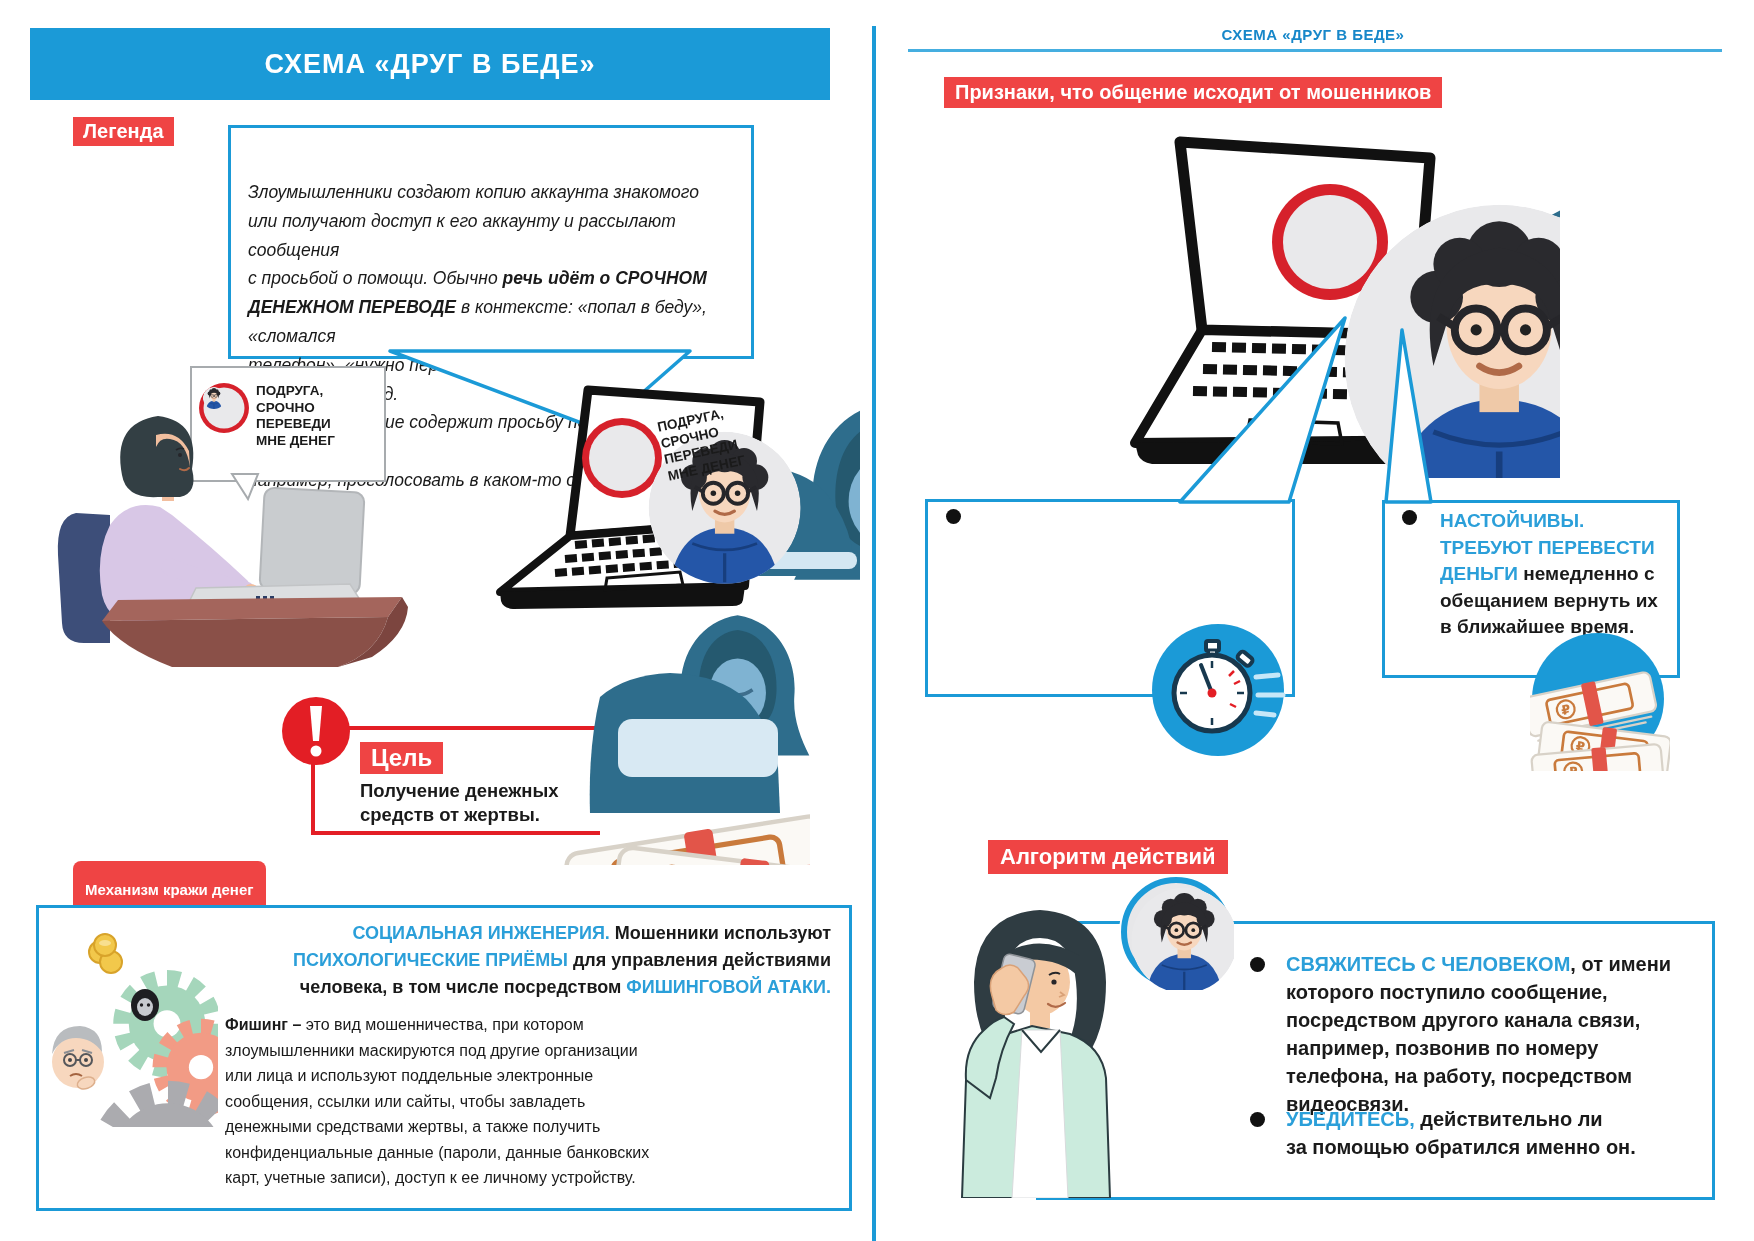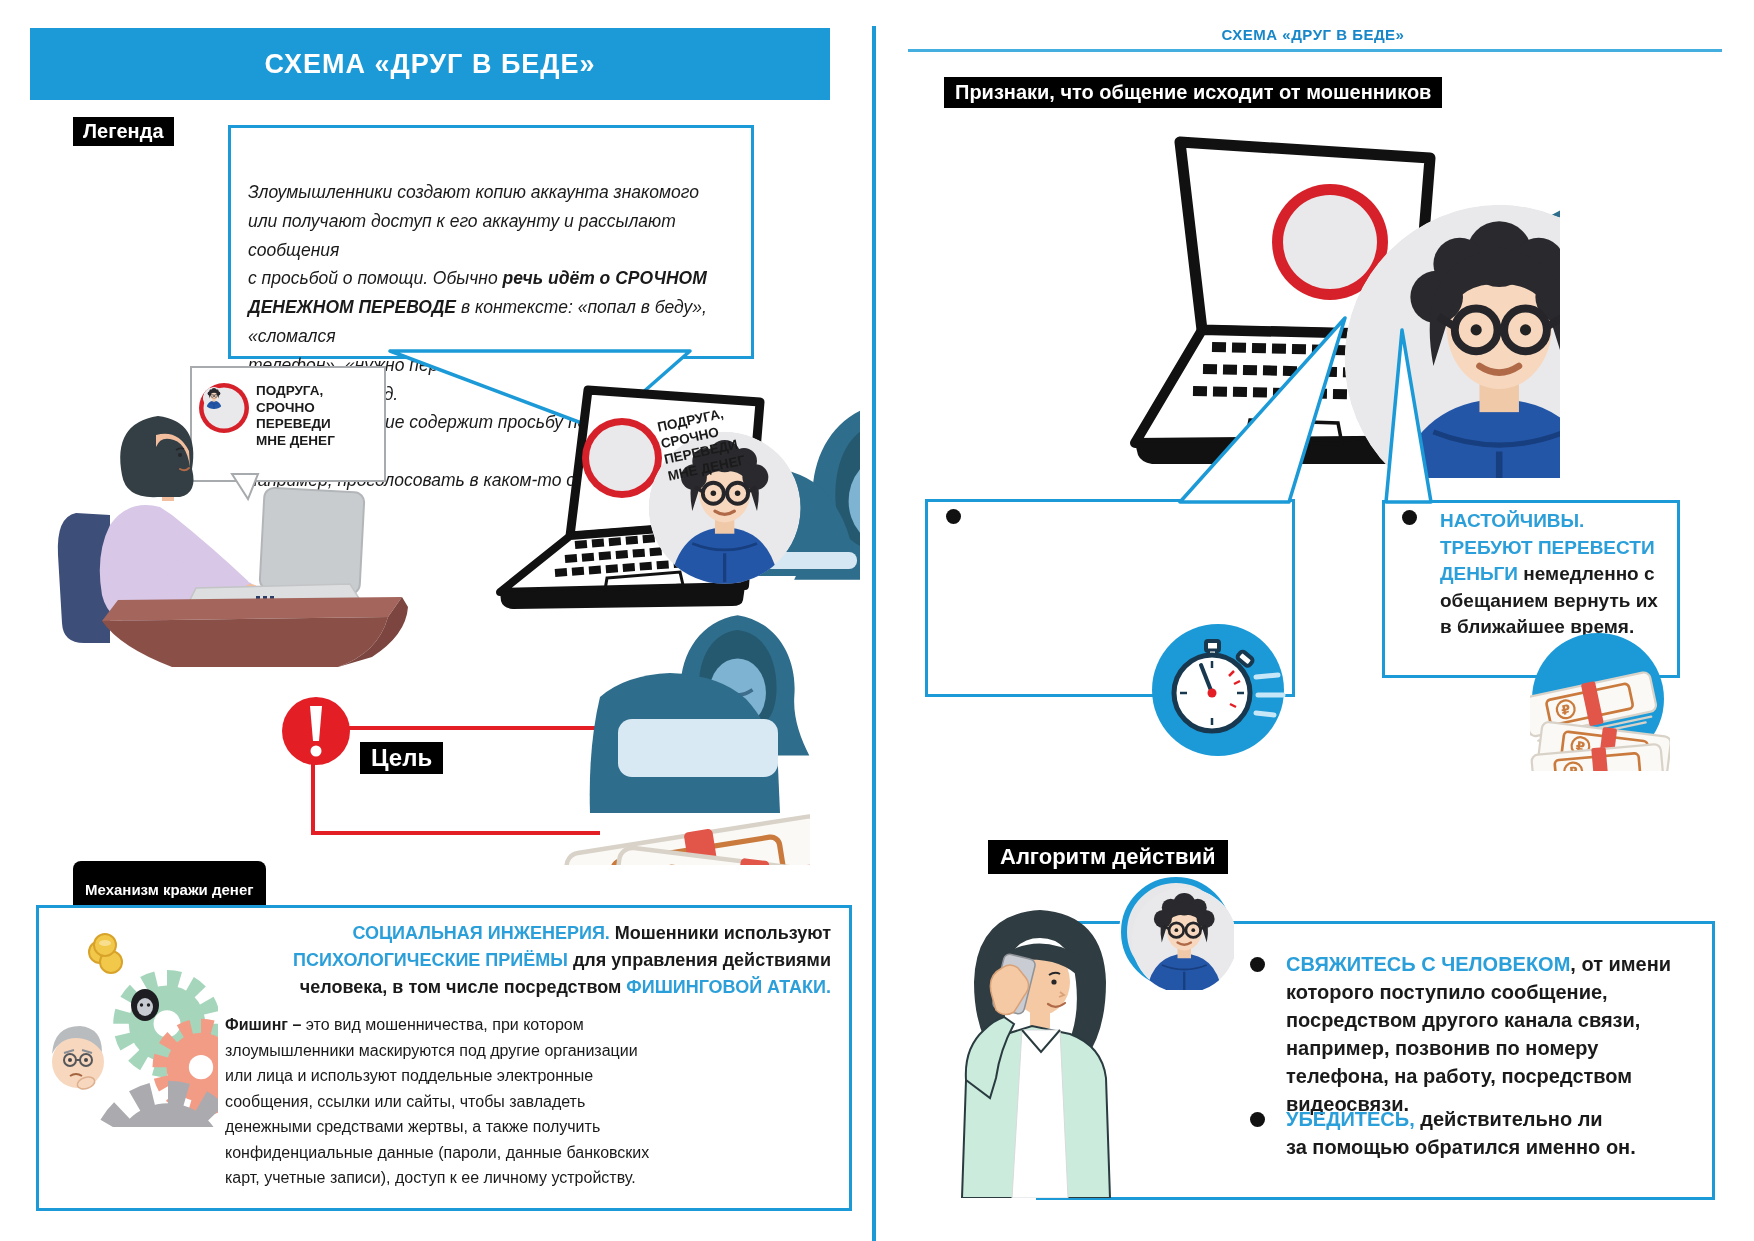--- a/index.html
+++ b/index.html
@@ -1,19 +1,19 @@
 <!DOCTYPE html>
 <html><head>
 <meta charset="utf-8">
 <style>
   html,body{margin:0;padding:0;background:#fff;}
   #canvas{position:relative;width:1754px;height:1241px;background:#fff;overflow:hidden;
           font-family:"Liberation Sans",sans-serif;color:#1a1a1a;}
   .abs{position:absolute;}
-  .label{background:#000000;color:#fff;font-weight:bold;display:inline-block;white-space:nowrap;}
+  .label{background:#ef4444;color:#fff;font-weight:bold;display:inline-block;white-space:nowrap;}
   .prewrap{white-space:pre-line;}
   .hl{color:#2B9FD9;}
   .dot{width:15px;height:15px;border-radius:50%;background:#111;}
   .bluebox{background:#fff;border:3px solid #1B9AD7;}
   svg{display:block;}
   
   #header-left{left:30px;top:28px;width:800px;height:72px;background:#1B9AD7;color:#fff;
     font-size:27px;font-weight:bold;letter-spacing:1px;display:flex;align-items:center;justify-content:center;}
   #legend-label{left:73px;top:117px;padding:3px 10px;font-size:20px;}
   #legend-box{left:228px;top:125px;width:520px;height:228px;border-width:3px;}
@@ -124,20 +124,22 @@
 Иногда сообщение содержит просьбу перейти по ссылке и,
 например, проголосовать в каком-то опросе.</span></div>
 
   <div id="speech-bubble" class="abs"></div>
   <div id="bubble-text" class="abs prewrap">ПОДРУГА,
 СРОЧНО
 ПЕРЕВЕДИ
 МНЕ ДЕНЕГ</div>
 
   <div id="goal-label" class="abs label">Цель</div>
+  <div id="goal-text" class="abs prewrap">Получение денежных
+средств от жертвы.</div>
 
   <div id="mech-label" class="abs label">Механизм кражи денег</div>
   <div id="mech-box" class="abs bluebox"></div>
   <div id="mech-text" class="abs">
     <p id="mech-p1" class="prewrap"><span class="hl">СОЦИАЛЬНАЯ ИНЖЕНЕРИЯ.</span><span> Мошенники используют
 </span><span class="hl">ПСИХОЛОГИЧЕСКИЕ ПРИЁМЫ</span><span> для управления действиями
 человека, в том числе посредством </span><span class="hl">ФИШИНГОВОЙ АТАКИ.</span></p>
     <p id="mech-p2" class="prewrap"><b>Фишинг – </b><span>это вид мошенничества, при котором
 злоумышленники маскируются под другие организации
 или лица и используют поддельные электронные

